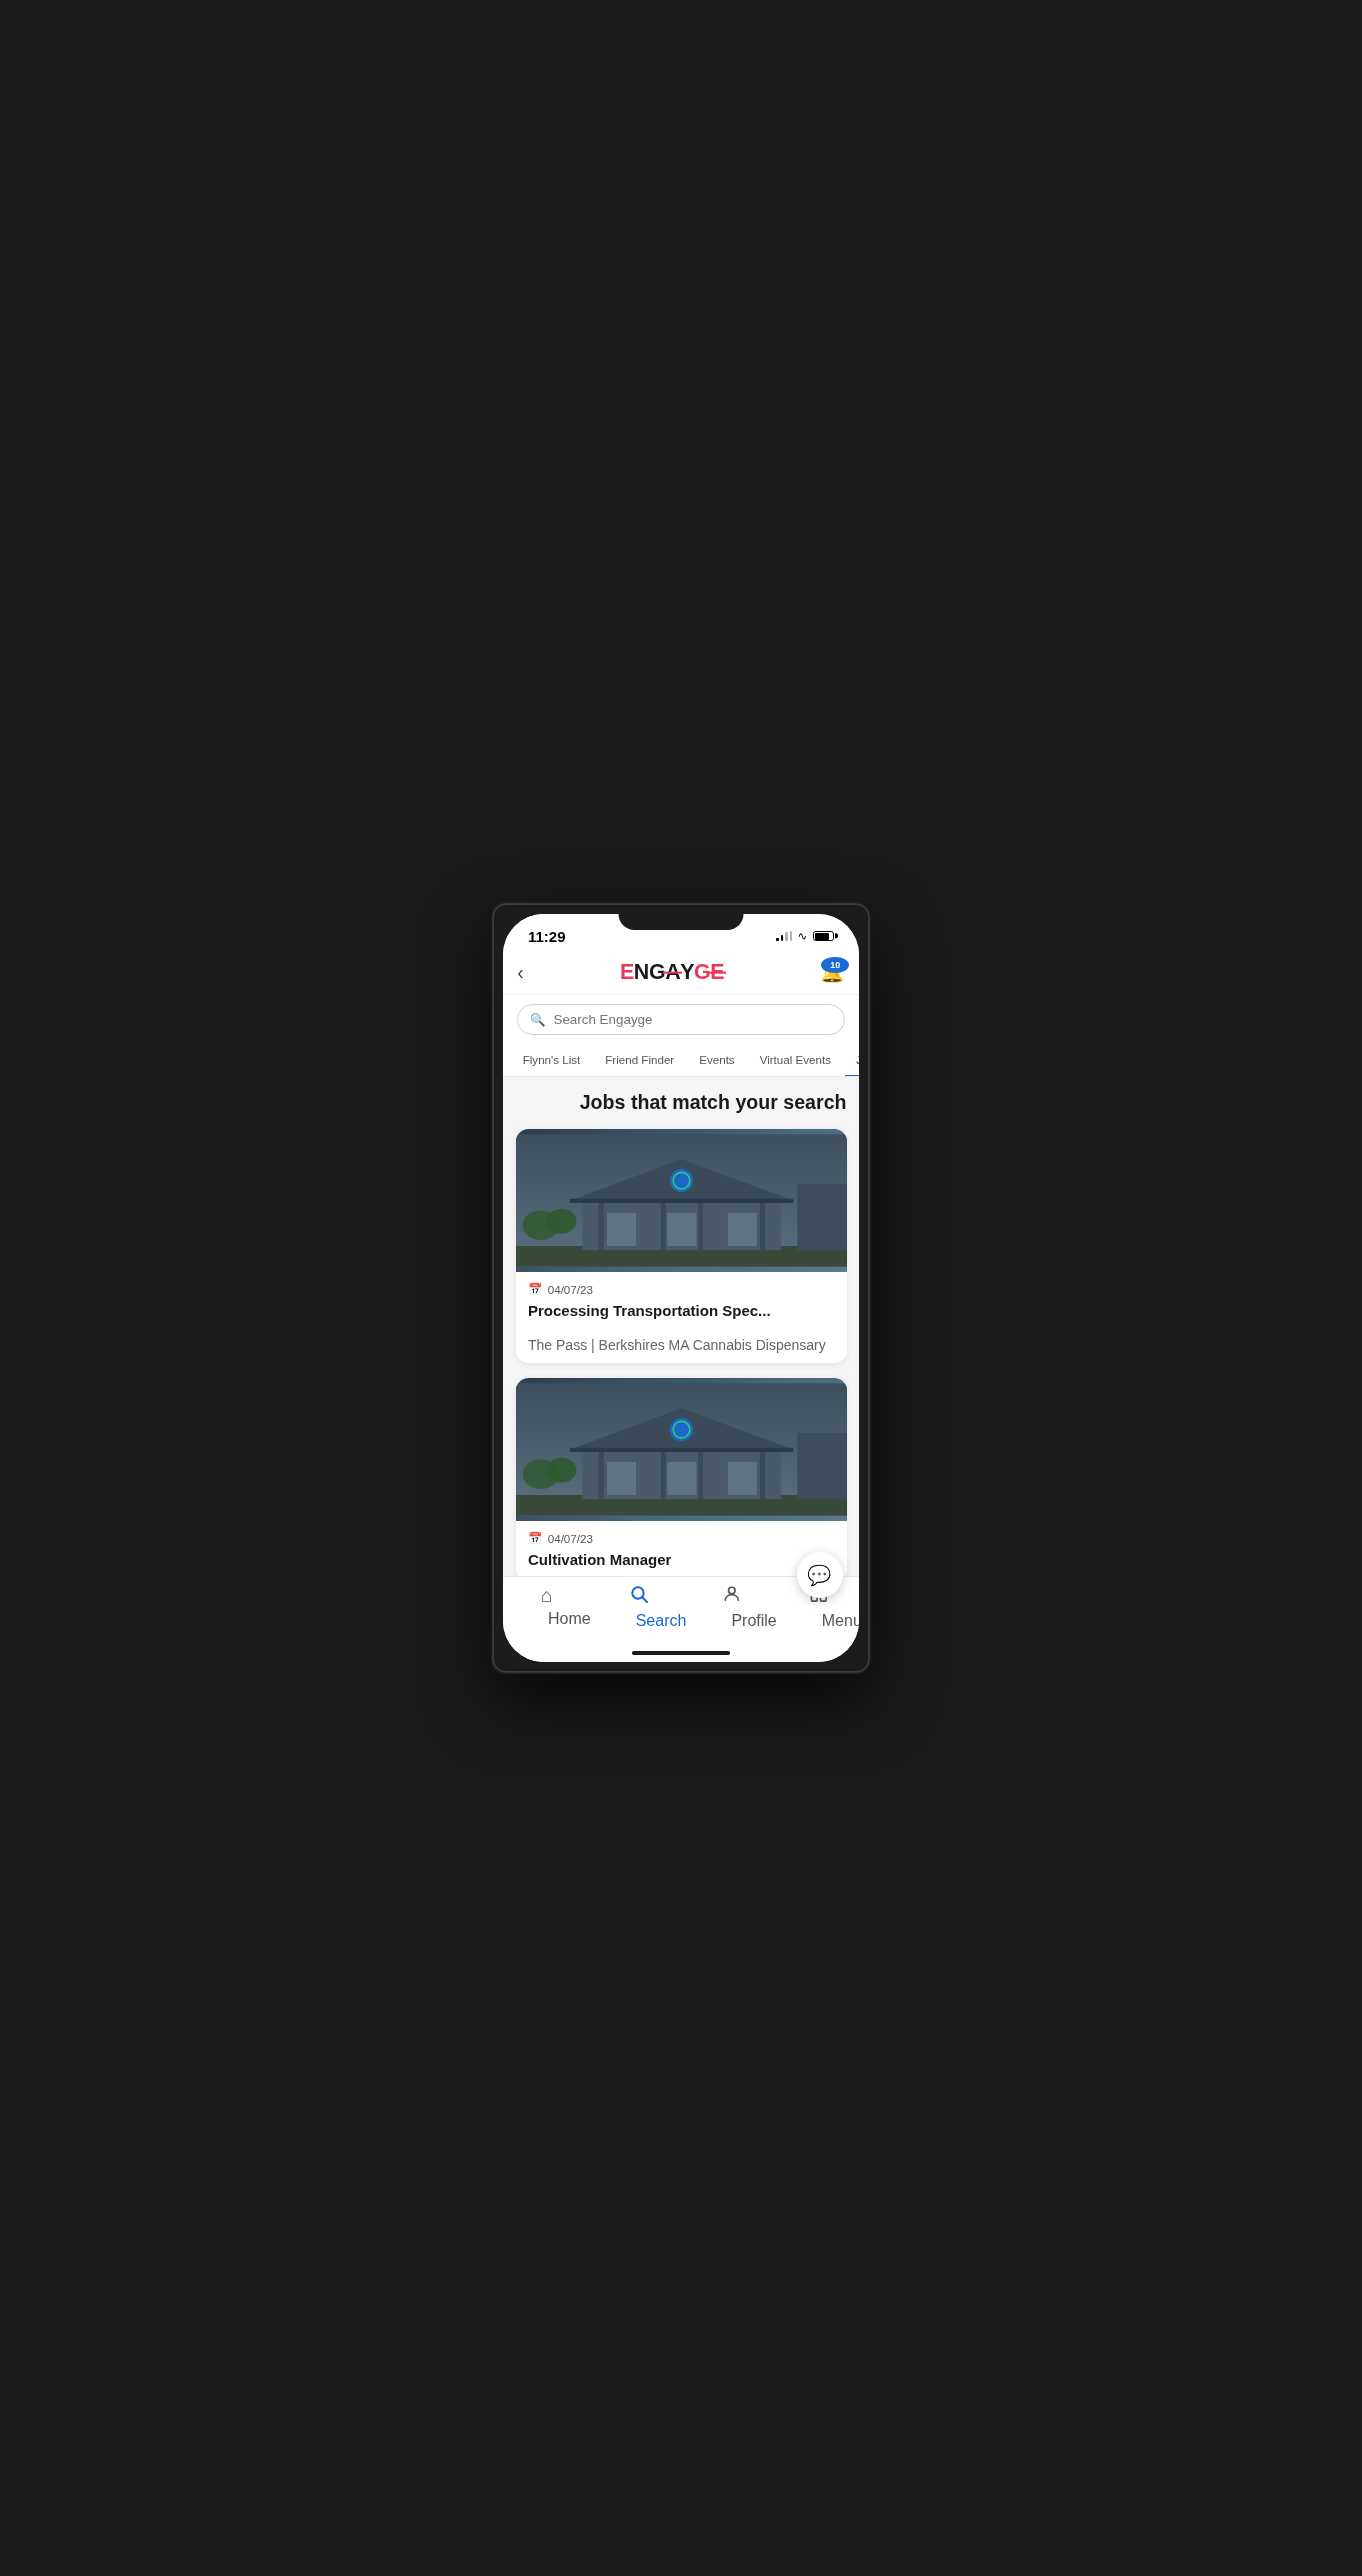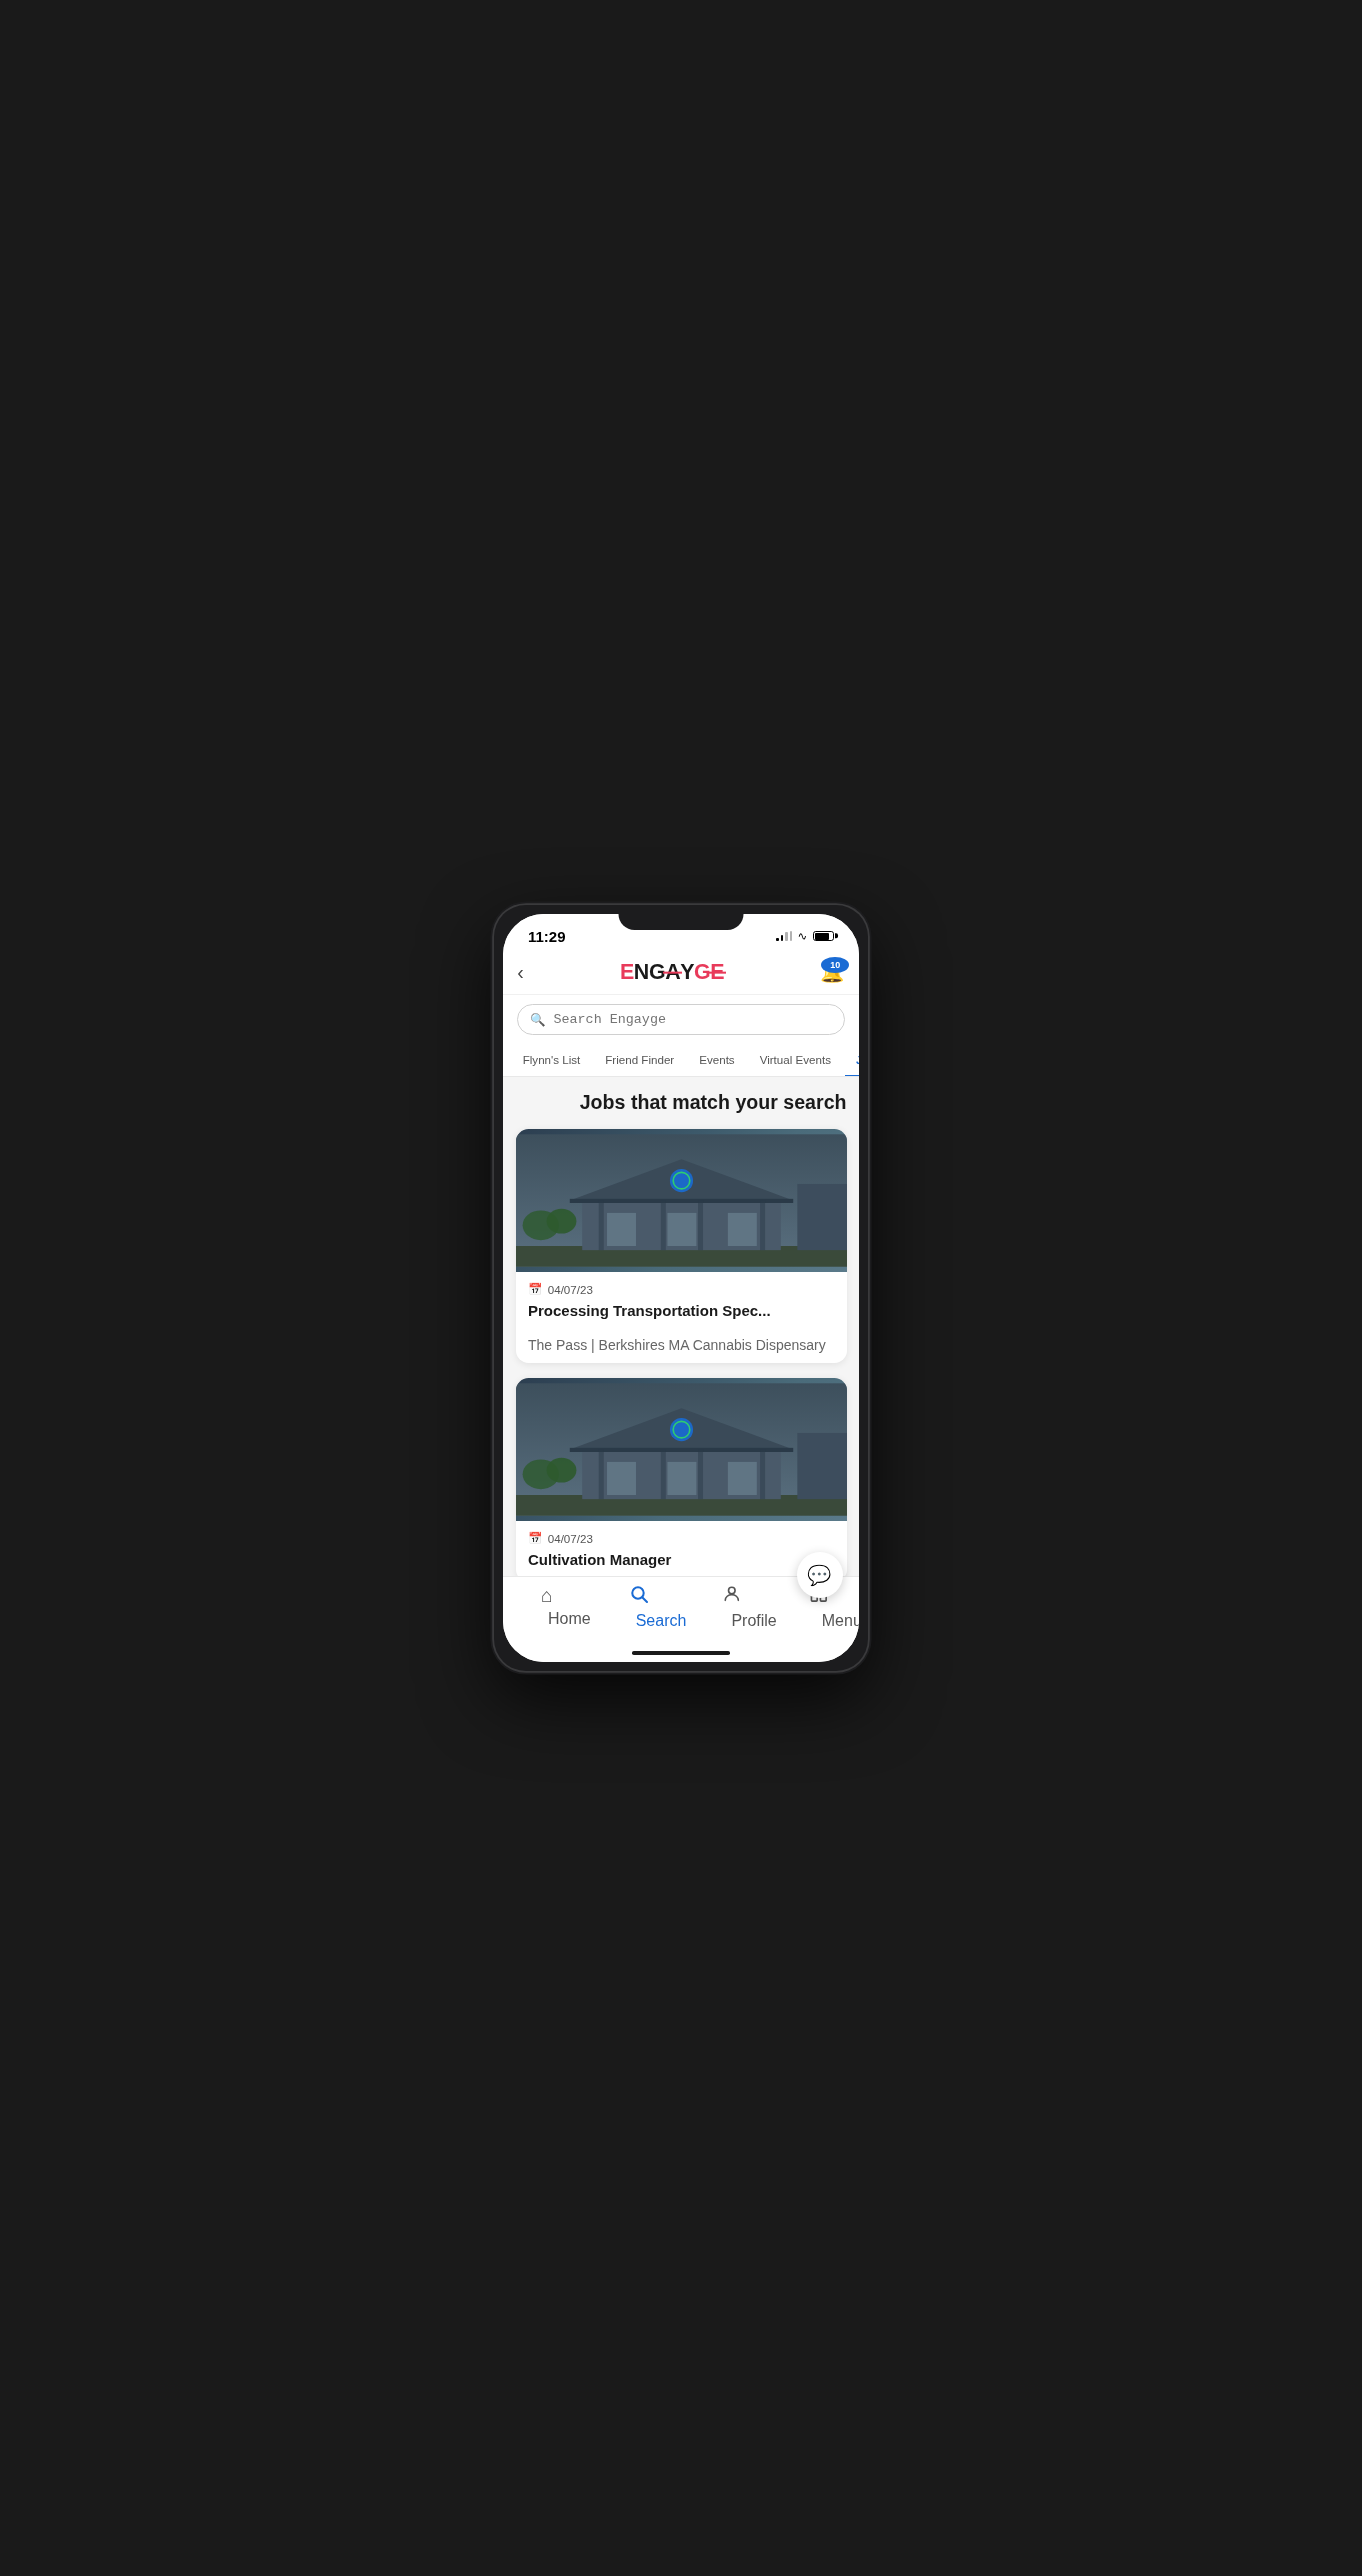--- a/index.html
+++ b/index.html
@@ -9,21 +9,21 @@
       justify-content: center;
       align-items: center;
       min-height: 100vh;
       font-family: -apple-system, BlinkMacSystemFont, 'Segoe UI', sans-serif;
     }
 
     .phone-outer {
       width: 374px;
       height: 766px;
       background: #1c1c1e;
-      border-radius: 32px;
+      border-radius: 12px;
       position: relative;
       box-shadow:
         0 0 0 1.8px #3a3a3c,
         0 0 0 3.6px #1c1c1e,
         0 27px 71px rgba(0,0,0,0.8);
       overflow: hidden;
     }
 
     
     .phone-outer::before {
@@ -205,21 +205,20 @@
     .search-icon {
       color: #888;
       font-size: 12.5px;
     }
     .search-input {
       flex: 1;
       border: none;
       outline: none;
       font-size: 13.4px;
       color: #999;
-      font-family: Liberation Mono, monospace;
     }
 
     
     .nav-tabs {
       display: flex;
       padding: 0 9px;
       background: #fff;
       border-bottom: 0.9px solid #e8e8e8;
       gap: 3.6px;
     }

